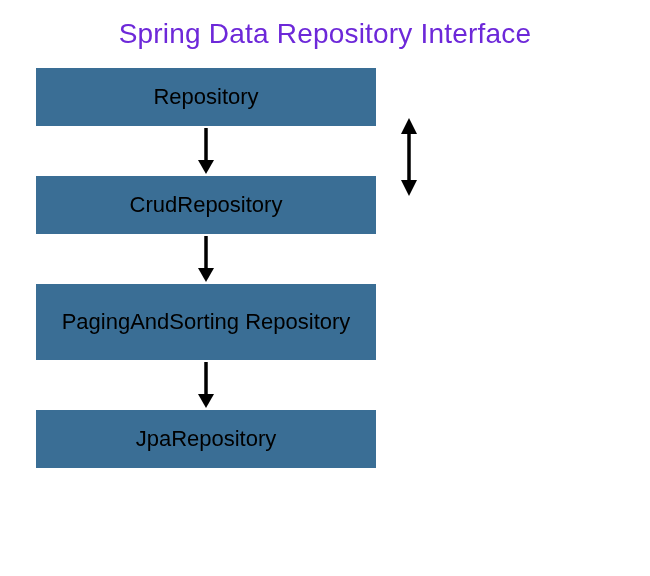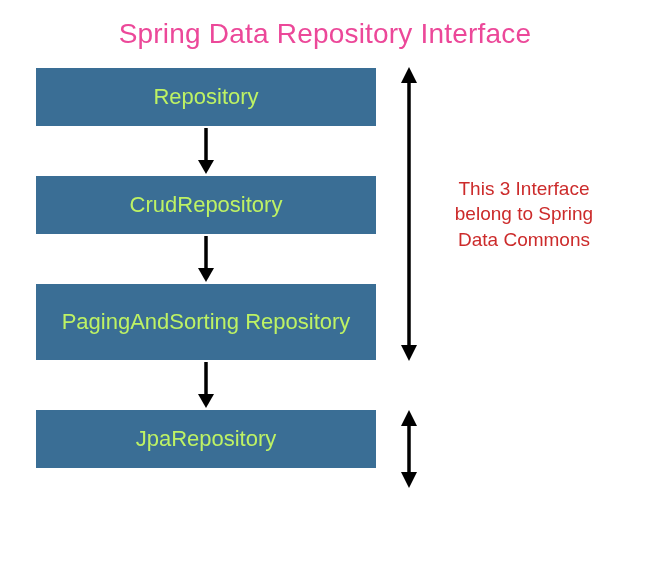--- a/index.html
+++ b/index.html
@@ -7,42 +7,42 @@
       width: 650px;
       height: 576px;
       background: #ffffff;
       font-family: "Segoe UI", "Helvetica Neue", Arial, sans-serif;
       position: relative;
     }
     .title {
       text-align: center;
       font-size: 28px;
       font-weight: 400;
-      color: #ec4899;
+      color: #6d28d9;
       padding-top: 18px;
       padding-bottom: 8px;
       letter-spacing: 0.2px;
     }
     .content {
       display: flex;
       flex-direction: row;
       align-items: flex-start;
       padding-left: 36px;
       padding-top: 10px;
     }
     .left-col {
       display: flex;
       flex-direction: column;
       align-items: center;
       width: 340px;
     }
     .box {
       width: 340px;
       background: #3a6e95;
-      color: #bef264;
+      color: #000000;
       display: flex;
       align-items: center;
       justify-content: center;
       text-align: center;
       font-size: 22px;
       line-height: 1.25;
       padding: 14px 10px;
     }
     .box.tall { min-height: 76px; text-align: center; }
     .box.short { min-height: 58px; }
@@ -118,28 +118,20 @@
     </div>
 
     <div class="box short">
       <span>JpaRepository</span>
     </div>
 
   </div>
 
   <div class="right-col">
 
-    <div class="bracket-group" style="height:292px;">
-      <svg class="bracket-svg" width="26" height="294" viewBox="0 0 26 294">
-        <line x1="13" y1="14" x2="13" y2="280" stroke="#000" stroke-width="3.5"></line>
-        <polygon points="13,0 5,16 21,16" fill="#000"></polygon>
-        <polygon points="13,294 5,278 21,278" fill="#000"></polygon>
-      </svg>
-      <div class="annotation">This 3 Interface belong to Spring Data Commons</div>
-    </div>
 
     <div style="height:50px;"></div>
 
     <div class="bracket-group" style="height:78px;">
       <svg class="bracket-svg" width="26" height="78" viewBox="0 0 26 78">
         <line x1="13" y1="14" x2="13" y2="64" stroke="#000" stroke-width="3.5"></line>
         <polygon points="13,0 5,16 21,16" fill="#000"></polygon>
         <polygon points="13,78 5,62 21,62" fill="#000"></polygon>
       </svg>
     </div>

